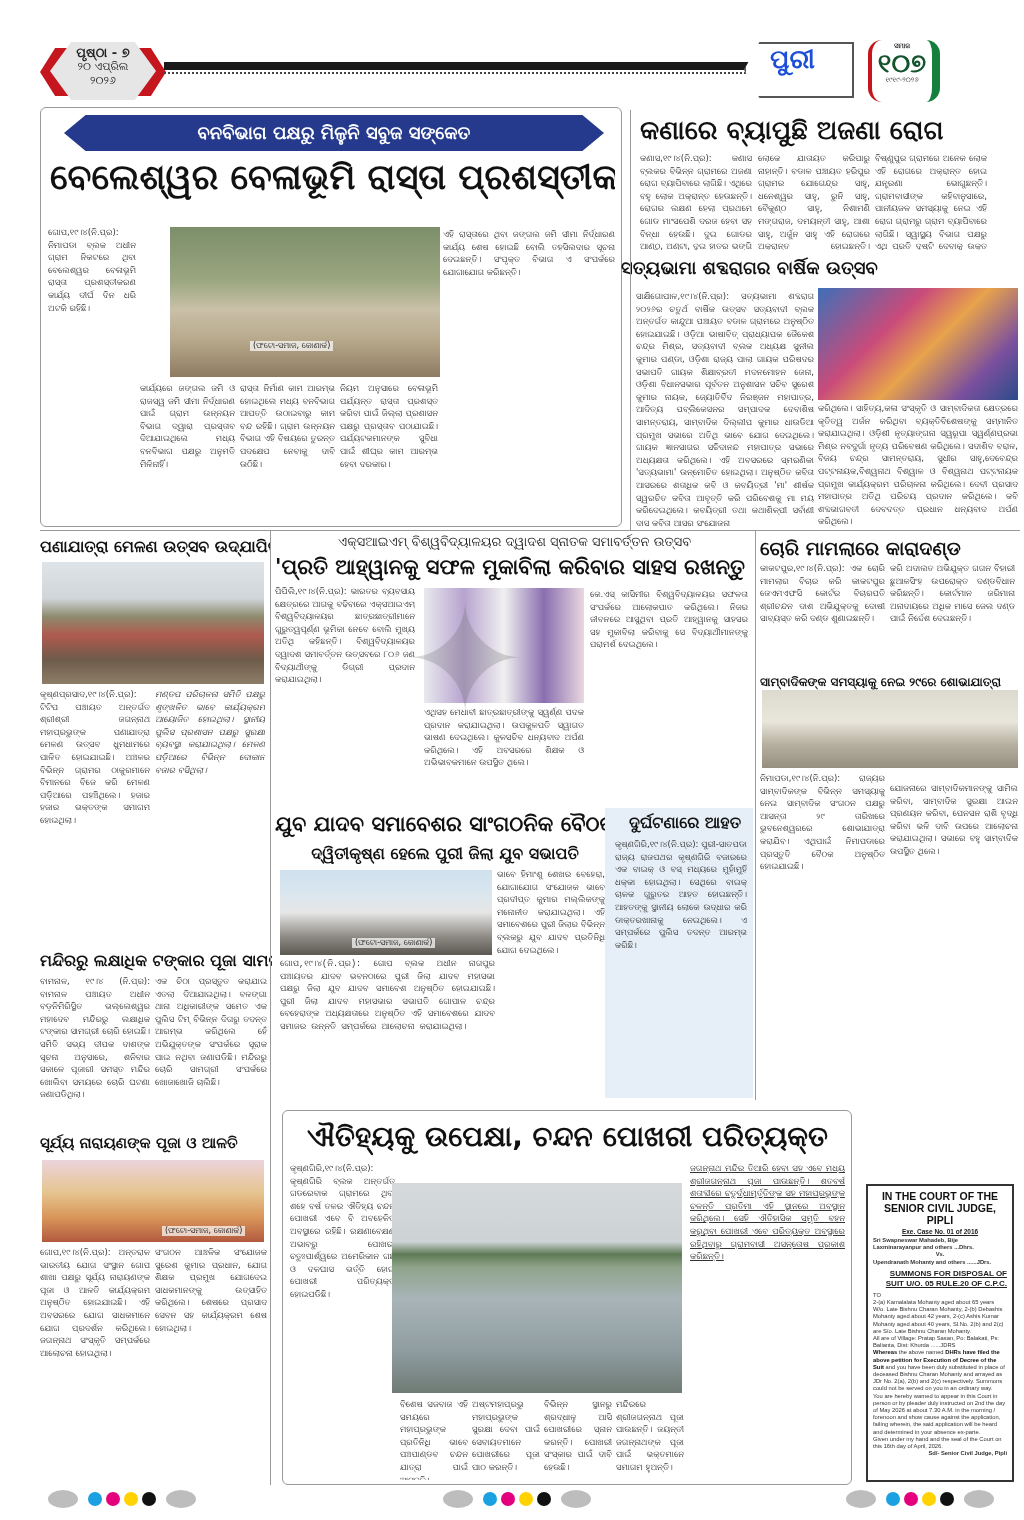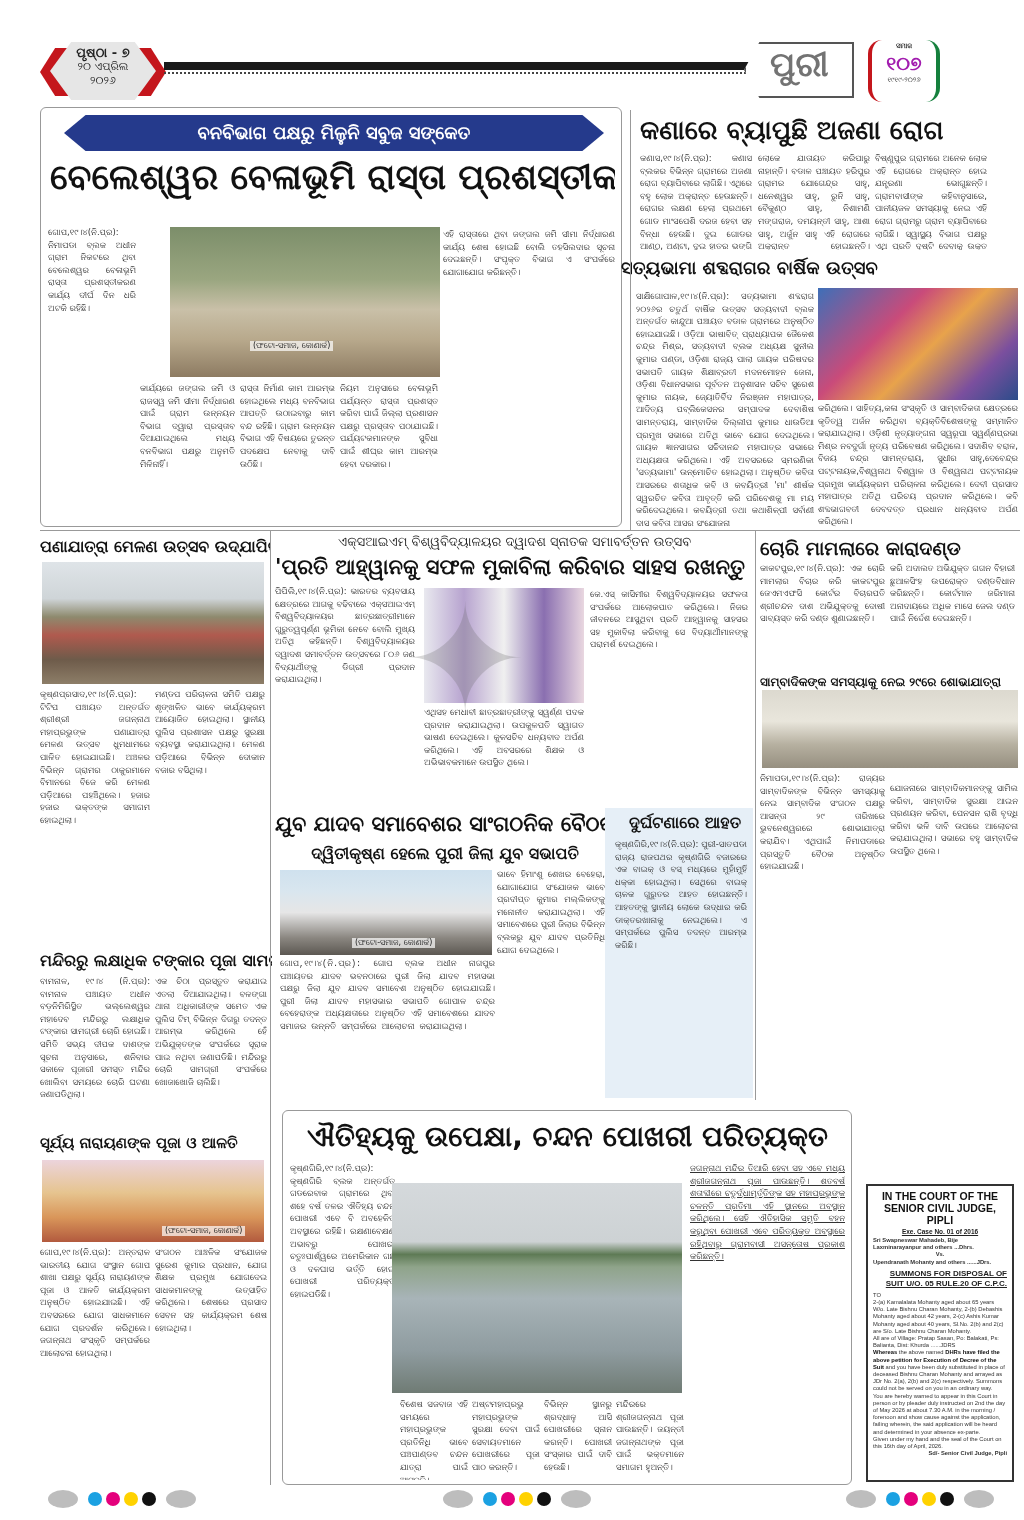--- a/index.html
+++ b/index.html
@@ -8,23 +8,23 @@
   .abs{position:absolute;}
   .page-badge-red{left:40px;top:48px;width:126px;height:48px;background:#c4161c;
     clip-path:polygon(12% 0,88% 0,100% 50%,88% 100%,12% 100%,0 50%);}
   .pb-inner{left:50px;top:42px;width:106px;height:58px;background:#e6e6e6;border-radius:6px;
     clip-path:polygon(20% 0,80% 0,100% 50%,80% 100%,20% 100%,0 50%);text-align:center;font-size:11px;line-height:14px;padding-top:4px;}
   .pb-inner .pg{font-size:13px;font-weight:bold;}
   .rule-thick{left:164px;top:62px;width:590px;height:8px;background:#1a1a1a;}
   .rule-dots{left:164px;top:72px;width:590px;height:4px;border-top:2px dotted #444;}
   .section-tab{left:744px;top:42px;width:110px;height:56px;background:#fff;border:2px solid #555;
     clip-path:polygon(14% 0,100% 0,100% 100%,14% 100%,0 50%);}
-  .section-title{left:770px;top:44px;font-size:34px;font-weight:bold;color:#737373;}
-  .anniv{left:868px;top:40px;width:72px;height:62px;border-left:4px solid #c4161c;border-right:4px solid #15803d;border-radius:14px;text-align:center;}
-  .anniv .num{font-size:19px;font-weight:bold;color:#a21caf;line-height:26px;margin-top:12px;}
+  .section-title{left:770px;top:44px;font-size:26px;font-weight:bold;color:#1d4ed8;}
+  .anniv{left:868px;top:40px;width:72px;height:62px;border-left:4px solid #c4161c;border-right:8px solid #15803d;border-radius:14px;text-align:center;}
+  .anniv .num{font-size:26px;font-weight:bold;color:#14532d;line-height:26px;margin-top:12px;}
   .anniv .small{font-size:7px;color:#333;}
   
   .box{border:1.5px solid #999;border-radius:6px;}
   .col{font-size:8.5px;line-height:12.6px;color:#333;text-align:justify;overflow:hidden;}
   .hl{font-weight:bold;color:#111;white-space:nowrap;overflow:hidden;}
   .photo{overflow:hidden;}
   .caption{position:absolute;font-size:8px;color:#222;background:rgba(255,255,255,.7);padding:0 3px;}
   .divider-v{width:1px;background:#999;}
   .divider-h{height:1px;background:#999;}
   .banner{left:64px;top:115px;width:540px;height:36px;background:#253a8c;color:#fff;font-size:18px;font-weight:bold;text-align:center;line-height:36px;
@@ -89,21 +89,21 @@
 <div class="abs col" style="left:875px;top:152px;width:112px;height:98px;">ବିଷ୍ଣୁପୁର ଗ୍ରାମରେ ଅନେକ ଲୋକ ଏହି ରୋଗରେ ଅକ୍ରାନ୍ତ ହୋଇ ଯନ୍ତ୍ରଣା ଭୋଗୁଛନ୍ତି। ଗ୍ରାମବାସୀଙ୍କ କହିବାନୁସାରେ, ପାନୀୟଜଳ ସମସ୍ୟାକୁ ନେଇ ଏହି ରୋଗ ଗ୍ରାମରୁ ଗ୍ରାମ ବ୍ୟାପିବାରେ ଲାଗିଛି। ସ୍ୱାସ୍ଥ୍ୟ ବିଭାଗ ପକ୍ଷରୁ ଏଥି ପ୍ରତି ଦୃଷ୍ଟି ଦେବାକୁ ଉକ୍ତ ଗ୍ରାମବାସୀ ଦାବି କରିଛନ୍ତି।</div>
 
 <div class="abs hl" style="left:621px;top:250px;width:388px;font-size:18px;line-height:36px;">ସତ୍ୟଭାମା ଶବ୍ଦରାଗର ବାର୍ଷିକ ଉତ୍ସବ</div>
 <div class="abs col" style="left:636px;top:290px;width:178px;height:240px;">ସାକ୍ଷିଗୋପାଳ,୧୯।୪(ନି.ପ୍ର): ସତ୍ୟଭାମା ଶବ୍ଦରାଗ ୨୦୨୬ର ଚତୁର୍ଥ ବାର୍ଷିକ ଉତ୍ସବ ସତ୍ୟବାଦୀ ବ୍ଲକ ଅନ୍ତର୍ଗତ କାନ୍ଦୁଆ ପଞ୍ଚାୟତ ବଡାଳ ଗ୍ରାମରେ ଅନୁଷ୍ଠିତ ହୋଇଯାଇଛି। ଓଡ଼ିଆ ଭାଷାବିତ୍ ପ୍ରାଧ୍ୟାପକ ଜୈକେଶ ଚନ୍ଦ୍ର ମିଶ୍ର, ସତ୍ୟବାଦୀ ବ୍ଲକ ଅଧ୍ୟକ୍ଷ ସୁନୀଲ କୁମାର ପଣ୍ଡା, ଓଡ଼ିଶା ରାଜ୍ୟ ପାଲା ଗାୟକ ପରିଷଦର ସଭାପତି ଗାୟକ ଶିକ୍ଷାବ୍ରତୀ ମଦନମୋହନ ଜେନା, ଓଡ଼ିଶା ବିଧାନସଭାର ପୂର୍ବତନ ଅନୁଶାସନ ସଚିବ ସୁରେଶ କୁମାର ନାୟକ, ଜ୍ୟୋତିର୍ବିଦ ନିରଞ୍ଜନ ମହାପାତ୍ର, ଆଦିତ୍ୟ ପବ୍ଲିକେସନର ସମ୍ପାଦକ ଦେବାଶିଷ ସାମନ୍ତରାୟ, ସାମ୍ବାଦିକ ଦିଲ୍ଲୀପ କୁମାର ଧାଉଡିଆ ପ୍ରମୁଖ ସଭାରେ ଅତିଥି ଭାବେ ଯୋଗ ଦେଇଥିଲେ। ଗାୟକ ଜ୍ଞାନସାଗର ସଚ୍ଚିଦାନନ୍ଦ ମହାପାତ୍ର ସଭାରେ ଅଧ୍ୟକ୍ଷତା କରିଥିଲେ। ଏହି ଅବସରରେ ସ୍ମରଣିକା 'ସତ୍ୟଭାମା' ଉନ୍ମୋଚିତ ହୋଇଥିଲା। ଅନୁଷ୍ଠିତ କବିତା ଆସରରେ ଶତାଧିକ କବି ଓ କବୟିତ୍ରୀ 'ମା' ଶୀର୍ଷକ ସ୍ୱରଚିତ କବିତା ଆବୃତ୍ତି କରି ପରିବେଶକୁ ମା ମୟ କରିଦେଇଥିଲେ। କବୟିତ୍ରୀ ତଥା କଥାଶିଳ୍ପୀ ସର୍ବାଣୀ ଦାସ କବିତା ଆସର ସଂଯୋଜନା</div>
 <div class="abs photo ph-stage" style="left:818px;top:288px;width:200px;height:112px;"></div>
 <div class="abs col" style="left:818px;top:402px;width:200px;height:128px;">କରିଥିଲେ। ସାହିତ୍ୟ,କଳା ସଂସ୍କୃତି ଓ ସାମ୍ବାଦିକତା କ୍ଷେତ୍ରରେ କୃତିତ୍ୱ ଅର୍ଜନ କରିଥିବା ବ୍ୟକ୍ତିବିଶେଷଙ୍କୁ ସମ୍ମାନିତ କରାଯାଇଥିଲା। ଓଡ଼ିଶୀ ନୃତ୍ୟାଙ୍ଗନା ସ୍ୱରୂପା ସ୍ୱର୍ଣ୍ଣପ୍ରଭା ମିଶ୍ର ନବଦୁର୍ଗା ନୃତ୍ୟ ପରିବେଷଣ କରିଥିଲେ। ସଦାଶିବ ବରାଳ, ବିଜୟ ଚନ୍ଦ୍ର ସାମନ୍ତରାୟ, ସୁଧୀର ସାହୁ,ଦେବେନ୍ଦ୍ର ପଟ୍ଟନାୟକ,ବିଶ୍ୱନାଥ ବିଶ୍ୱାଳ ଓ ବିଶ୍ୱନାଥ ପଟ୍ଟନାୟକ ପ୍ରମୁଖ କାର୍ଯ୍ୟକ୍ରମ ପରିଚାଳନା କରିଥିଲେ। ଦେବୀ ପ୍ରସାଦ ମହାପାତ୍ର ଅତିଥି ପରିଚୟ ପ୍ରଦାନ କରିଥିଲେ। କବି ଶବ୍ଦଭାଗବତୀ ଦେବଦତ୍ତ ପ୍ରଧାନ ଧନ୍ୟବାଦ ଅର୍ପଣ କରିଥିଲେ।</div>
 
 <div class="abs hl" style="left:40px;top:534px;width:230px;font-size:16px;line-height:26px;">ପଣାଯାତ୍ରା ମେଳଣ ଉତ୍ସବ ଉଦ୍‌ଯାପିତ</div>
 <div class="abs photo ph-procession" style="left:42px;top:562px;width:222px;height:122px;"></div>
 <div class="abs col" style="left:40px;top:688px;width:110px;height:258px;">କୃଷ୍ଣପ୍ରସାଦ,୧୯।୪(ନି.ପ୍ର): ଟିଟିପ ପଞ୍ଚାୟତ ଅନ୍ତର୍ଗତ ଶ୍ରୀଶ୍ରୀ ଜଗନ୍ନାଥ ମହାପ୍ରଭୁଙ୍କ ପଣାଯାତ୍ରା ମେଳଣ ଉତ୍ସବ ଧୁମଧାମରେ ପାଳିତ ହୋଇଯାଇଛି। ଅଞ୍ଚଳର ବିଭିନ୍ନ ଗ୍ରାମର ଠାକୁରମାନେ ବିମାନରେ ବିଜେ କରି ମେଳଣ ପଡ଼ିଆରେ ପହଞ୍ଚିଥିଲେ। ହଜାର ହଜାର ଭକ୍ତଙ୍କ ସମାଗମ ହୋଇଥିଲା।</div>
-<div class="abs col" style="left:155px;top:688px;width:110px;height:258px;">ମଣ୍ଡପ ପରିଚାଳନା ସମିତି ପକ୍ଷରୁ ଶୃଙ୍ଖଳିତ ଭାବେ କାର୍ଯ୍ୟକ୍ରମ ଆୟୋଜିତ ହୋଇଥିଲା। ସ୍ଥାନୀୟ ପୁଲିସ ପ୍ରଶାସନ ପକ୍ଷରୁ ସୁରକ୍ଷା ବ୍ୟବସ୍ଥା କରାଯାଇଥିଲା। ମେଳଣ ପଡ଼ିଆରେ ବିଭିନ୍ନ ଦୋକାନ ବଜାର ବସିଥିଲା।</div>
+<div class="abs col" style="left:155px;top:688px;width:110px;height:258px;font-style:italic;">ମଣ୍ଡପ ପରିଚାଳନା ସମିତି ପକ୍ଷରୁ ଶୃଙ୍ଖଳିତ ଭାବେ କାର୍ଯ୍ୟକ୍ରମ ଆୟୋଜିତ ହୋଇଥିଲା। ସ୍ଥାନୀୟ ପୁଲିସ ପ୍ରଶାସନ ପକ୍ଷରୁ ସୁରକ୍ଷା ବ୍ୟବସ୍ଥା କରାଯାଇଥିଲା। ମେଳଣ ପଡ଼ିଆରେ ବିଭିନ୍ନ ଦୋକାନ ବଜାର ବସିଥିଲା।</div>
 
 <div class="abs kicker" style="left:338px;top:534px;width:410px;font-size:13px;">ଏକ୍ସଆଇଏମ୍ ବିଶ୍ୱବିଦ୍ୟାଳୟର ଦ୍ୱାଦଶ ସ୍ନାତକ ସମାବର୍ତ୍ତନ ଉତ୍ସବ</div>
 <div class="abs hl" style="left:275px;top:552px;width:475px;font-size:21px;line-height:30px;">'ପ୍ରତି ଆହ୍ୱାନକୁ ସଫଳ ମୁକାବିଲା କରିବାର ସାହସ ରଖନ୍ତୁ ବିଦ୍ୟାର୍ଥୀ'</div>
 <div class="abs col" style="left:275px;top:585px;width:140px;height:210px;">ପିପିଲି,୧୯।୪(ନି.ପ୍ର): ଭାରତର ବ୍ୟବସାୟ କ୍ଷେତ୍ରରେ ଆଗକୁ ବଢିବାରେ ଏକ୍ସଆଇଏମ୍ ବିଶ୍ୱବିଦ୍ୟାଳୟର ଛାତ୍ରଛାତ୍ରୀମାନେ ଗୁରୁତ୍ୱପୂର୍ଣ୍ଣ ଭୂମିକା ନେବେ ବୋଲି ମୁଖ୍ୟ ଅତିଥି କହିଛନ୍ତି। ବିଶ୍ୱବିଦ୍ୟାଳୟର ଦ୍ୱାଦଶ ସମାବର୍ତ୍ତନ ଉତ୍ସବରେ ୮୦୬ ଜଣ ବିଦ୍ୟାର୍ଥୀଙ୍କୁ ଡିଗ୍ରୀ ପ୍ରଦାନ କରାଯାଇଥିଲା।</div>
 <div class="abs photo ph-convocation" style="left:424px;top:588px;width:160px;height:115px;"></div>
 <div class="abs watermark">✦</div>
 <div class="abs col" style="left:424px;top:706px;width:160px;height:92px;">ଏଥିସହ ମେଧାବୀ ଛାତ୍ରଛାତ୍ରୀଙ୍କୁ ସ୍ୱର୍ଣ୍ଣ ପଦକ ପ୍ରଦାନ କରାଯାଇଥିଲା। ଉପକୁଳପତି ସ୍ୱାଗତ ଭାଷଣ ଦେଇଥିଲେ। କୁଳସଚିବ ଧନ୍ୟବାଦ ଅର୍ପଣ କରିଥିଲେ। ଏହି ଅବସରରେ ଶିକ୍ଷକ ଓ ଅଭିଭାବକମାନେ ଉପସ୍ଥିତ ଥିଲେ।</div>
 <div class="abs col" style="left:590px;top:588px;width:158px;height:210px;">କେ.ଏସ୍ କାସିମୀର ବିଶ୍ୱବିଦ୍ୟାଳୟର ସଫଳତା ସଂପର୍କରେ ଆଲୋକପାତ କରିଥିଲେ। ନିଜର ଜୀବନରେ ଆସୁଥିବା ପ୍ରତି ଆହ୍ୱାନକୁ ସାହସର ସହ ମୁକାବିଲା କରିବାକୁ ସେ ବିଦ୍ୟାର୍ଥୀମାନଙ୍କୁ ପରାମର୍ଶ ଦେଇଥିଲେ।</div>
 
 <div class="abs hl" style="left:760px;top:534px;width:260px;font-size:19px;line-height:28px;">ଚୋରି ମାମଲାରେ କାରାଦଣ୍ଡ</div>

